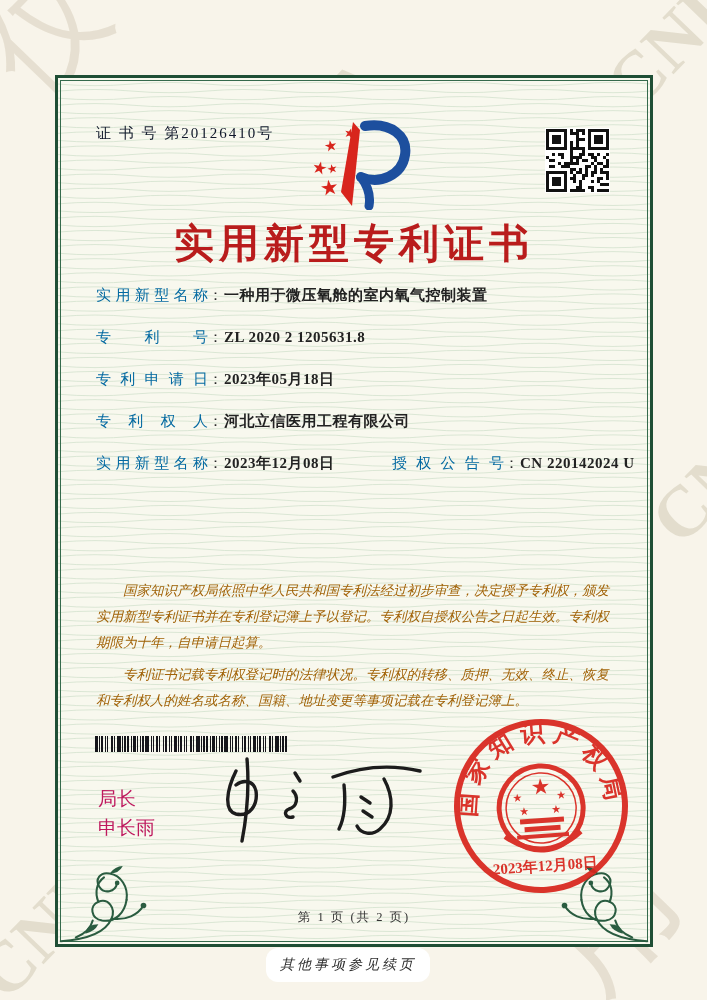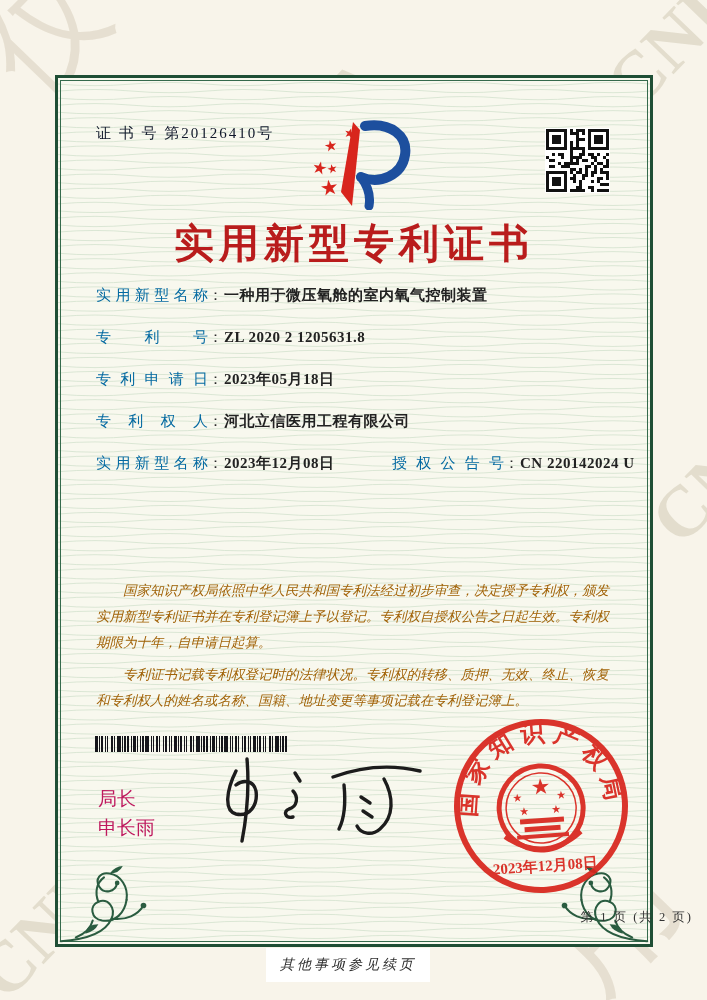--- a/index.html
+++ b/index.html
@@ -42,26 +42,26 @@
   .legal{position:absolute;left:38px;top:500px;width:524px;
     font-size:13.5px;line-height:26px;font-style:italic;color:#a16207;}
   .legal p{margin:0 0 6px 0;text-indent:2em;}
   
   .barcode{position:absolute;left:37px;top:658px;}
   .sig-label{position:absolute;left:40px;top:706px;
     font-family:"Liberation Sans","DejaVu Sans",sans-serif;
     font-size:19px;line-height:29px;color:#be185d;}
   .sig-script{position:absolute;left:140px;top:675px;}
   .seal{position:absolute;left:393px;top:638px;transform:rotate(-4deg);}
-  .page-num{position:absolute;bottom:18px;width:100%;text-align:right;
-    font-size:12.5px;letter-spacing:2px;color:#333;padding-left:43px;}
+  .page-num{position:absolute;bottom:18px;width:100%;text-align:center;
+    font-size:12.5px;letter-spacing:2px;color:#333;}
   
   .note-box{position:absolute;left:266px;top:948px;z-index:3;background:#ffffff;
     padding:8px 14px;font-size:14px;letter-spacing:3px;color:#2e2e2e;
-    font-style:italic;}
+    font-style:italic;border-radius:12px;}
 </style>
 </head>
 <body>
 
 <div class="wm-layer">
   <span class="wm" style="left:-10px;top:-25px;font-size:115px">仅</span>
   <span class="wm" style="left:105px;top:150px;font-size:115px">限</span>
   <span class="wm" style="left:200px;top:285px;font-size:115px">于</span>
   <span class="wm" style="left:240px;top:370px;font-size:135px">网</span>
   <span class="wm" style="left:335px;top:490px;font-size:135px">络</span>

